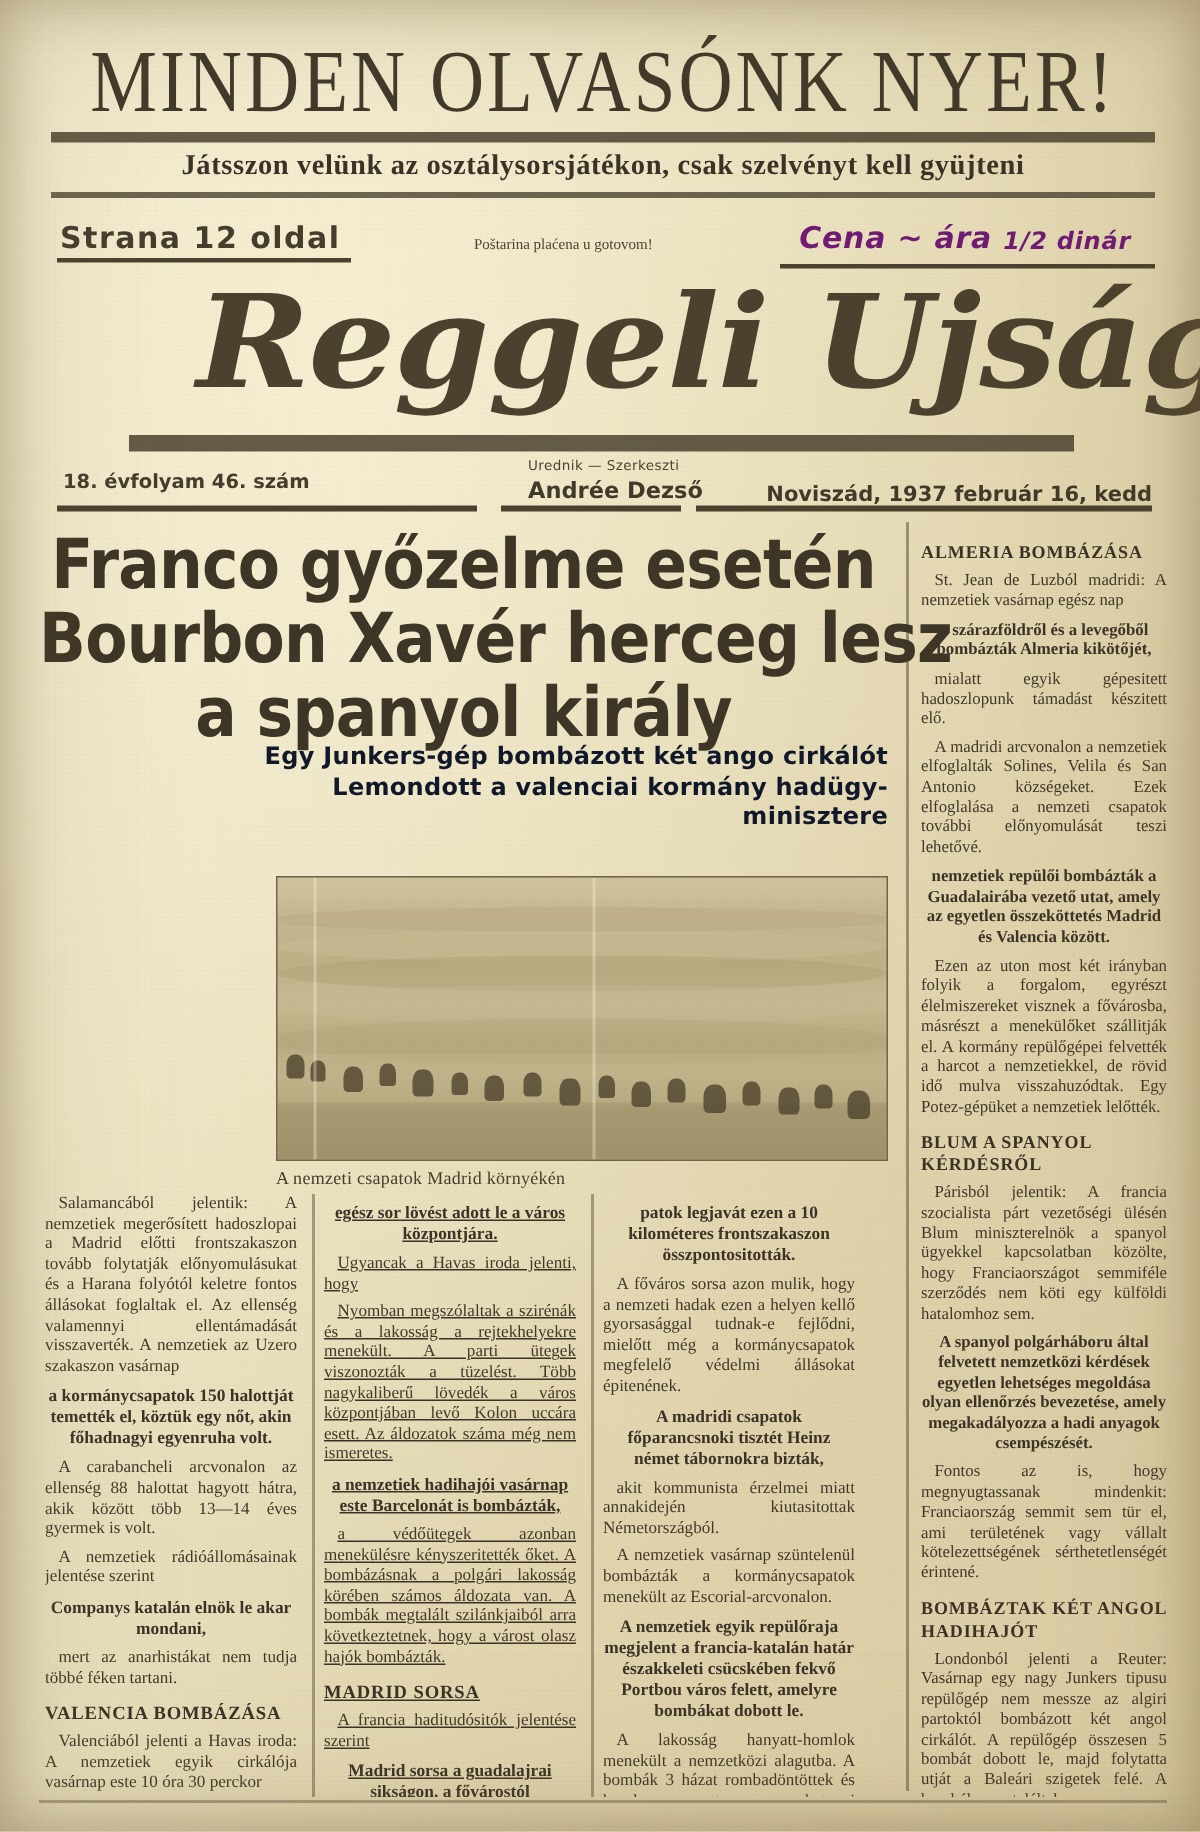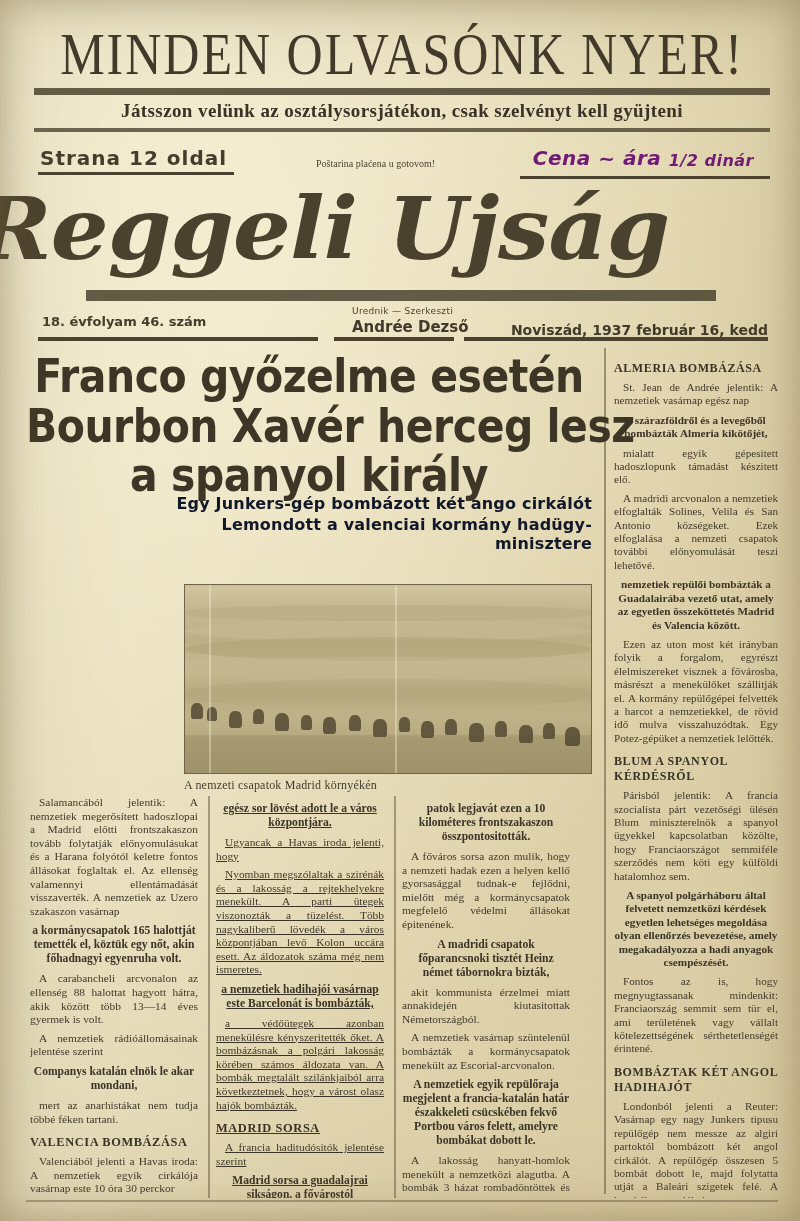--- a/index.html
+++ b/index.html
@@ -52,21 +52,21 @@
     font-family:"DejaVu Sans", sans-serif;letter-spacing:1px;color:#453d2c;}
   .infobar .left-rule{position:absolute;left:4px;top:26px;width:196px;height:3px;background:#4a422f;}
   .infobar .center{position:absolute;left:282px;top:12px;font-size:10px;color:#4b4334;
     font-family:Liberation Serif, serif;}
   .infobar .right{position:absolute;right:16px;top:0px;font-weight:bold;font-size:20px;
     font-family:"DejaVu Sans", sans-serif;letter-spacing:.5px;color:#701a75;white-space:nowrap;font-style:italic;}
   .infobar .right-rule{position:absolute;right:0px;top:30px;width:250px;height:3px;background:#4a422f;}
   .frac{display:inline-block;vertical-align:-1px;font-size:16px;}
 
   
-  .masthead{position:absolute;left:0;top:182px;width:800px;text-align:left;}
+  .masthead{position:absolute;left:0;top:182px;width:800px;text-align:right;}
   .masthead .name{
     font-family:"DejaVu Serif", serif;
     font-style:italic;font-weight:bold;
     font-size:86px;line-height:94px;
     letter-spacing:-1px;color:#4a412e;
     transform:scaleX(1.06);
   }
   .mast-rule{position:absolute;left:86px;top:290px;width:630px;height:11px;background:#4a422f;opacity:.85;}
 
   
@@ -243,21 +243,21 @@
         <div class="ph-crease" style="left:210px;"></div>
       </div>
     </div>
     <div class="caption">A nemzeti csapatok Madrid környékén</div>
 
     <div class="cols">
       <div class="colrule" style="left:182px;"></div>
       <div class="colrule" style="left:368px;"></div>
       <div class="col c1">
           <p class="b">Salamancából jelentik: A nemzetiek megerősített hadoszlopai a Madrid előtti frontszakaszon tovább folytatják előnyomulásukat és a Harana folyótól keletre fontos állásokat foglaltak el. Az ellenség valamennyi ellentámadását visszaverték. A nemzetiek az Uzero szakaszon vasárnap</p>
-          <p class="b bold-block">a kormánycsapatok 165 halottját temették el, köztük egy nőt, akin főhadnagyi egyenruha volt.</p>
+          <p class="b bold-block">a kormánycsapatok 150 halottját temették el, köztük egy nőt, akin főhadnagyi egyenruha volt.</p>
           <p class="b">A carabancheli arcvonalon az ellenség 88 halottat hagyott hátra, akik között több 13—14 éves gyermek is volt.</p>
           <p class="b">A nemzetiek rádióállomásainak jelentése szerint</p>
           <p class="b bold-block">Companys katalán elnök le akar mondani,</p>
           <p class="b">mert az anarhistákat nem tudja többé féken tartani.</p>
           <h3 class="sec">VALENCIA BOMBÁZÁSA</h3>
           <p class="b">Valenciából jelenti a Havas iroda: A nemzetiek egyik cirkálója vasárnap este 10 óra 30 perckor</p>
         </div>
       <div class="col c2">
           <p class="b bold-block">egész sor lövést adott le a város központjára.</p>
           <p class="b">Ugyancak a Havas iroda jelenti, hogy</p>
@@ -274,21 +274,21 @@
           <p class="b bold-block">A madridi csapatok főparancsnoki tisztét Heinz német tábornokra bizták,</p>
           <p class="b">akit kommunista érzelmei miatt annakidején kiutasitottak Németországból.</p>
           <p class="b">A nemzetiek vasárnap szüntelenül bombázták a kormánycsapatok menekült az Escorial-arcvonalon.</p>
           <p class="b bold-block">A nemzetiek egyik repülőraja megjelent a francia-katalán határ északkeleti csücskében fekvő Portbou város felett, amelyre bombákat dobott le.</p>
           <p class="b">A lakosság hanyatt-homlok menekült a nemzetközi alagutba. A bombák 3 házat rombadöntöttek és bomba esett a katonai parancsnokság épületére is.</p>
         </div>
     </div>
 
     <div class="side">
         <h3 class="sec">ALMERIA BOMBÁZÁSA</h3>
-        <p class="b">St. Jean de Andrée jelentik: A nemzetiek vasárnap egész nap</p>
+        <p class="b">St. Jean de Luzból madridi: A nemzetiek vasárnap egész nap</p>
         <p class="b bold-block">a szárazföldről és a levegőből bombázták Almeria kikötőjét,</p>
         <p class="b">mialatt egyik gépesitett hadoszlopunk támadást készitett elő.</p>
         <p class="b">A madridi arcvonalon a nemzetiek elfoglalták Solines, Velila és San Antonio községeket. Ezek elfoglalása a nemzeti csapatok további előnyomulását teszi lehetővé.</p>
         <p class="b bold-block">nemzetiek repülői bombázták a Guadalairába vezető utat, amely az egyetlen összeköttetés Madrid és Valencia között.</p>
         <p class="b">Ezen az uton most két irányban folyik a forgalom, egyrészt élelmiszereket visznek a fővárosba, másrészt a menekülőket szállitják el. A kormány repülőgépei felvették a harcot a nemzetiekkel, de rövid idő mulva visszahuzódtak. Egy Potez-gépüket a nemzetiek lelőtték.</p>
         <h3 class="sec">BLUM A SPANYOL KÉRDÉSRŐL</h3>
         <p class="b">Párisból jelentik: A francia szocialista párt vezetőségi ülésén Blum miniszterelnök a spanyol ügyekkel kapcsolatban közölte, hogy Franciaországot semmiféle szerződés nem köti egy külföldi hatalomhoz sem.</p>
         <p class="b bold-block">A spanyol polgárháboru által felvetett nemzetközi kérdések egyetlen lehetséges megoldása olyan ellenőrzés bevezetése, amely megakadályozza a hadi anyagok csempészését.</p>
         <p class="b">Fontos az is, hogy megnyugtassanak mindenkit: Franciaország semmit sem tür el, ami területének vagy vállalt kötelezettségének sérthetetlenségét érintené.</p>
         <h3 class="sec">BOMBÁZTAK KÉT ANGOL HADIHAJÓT</h3>

